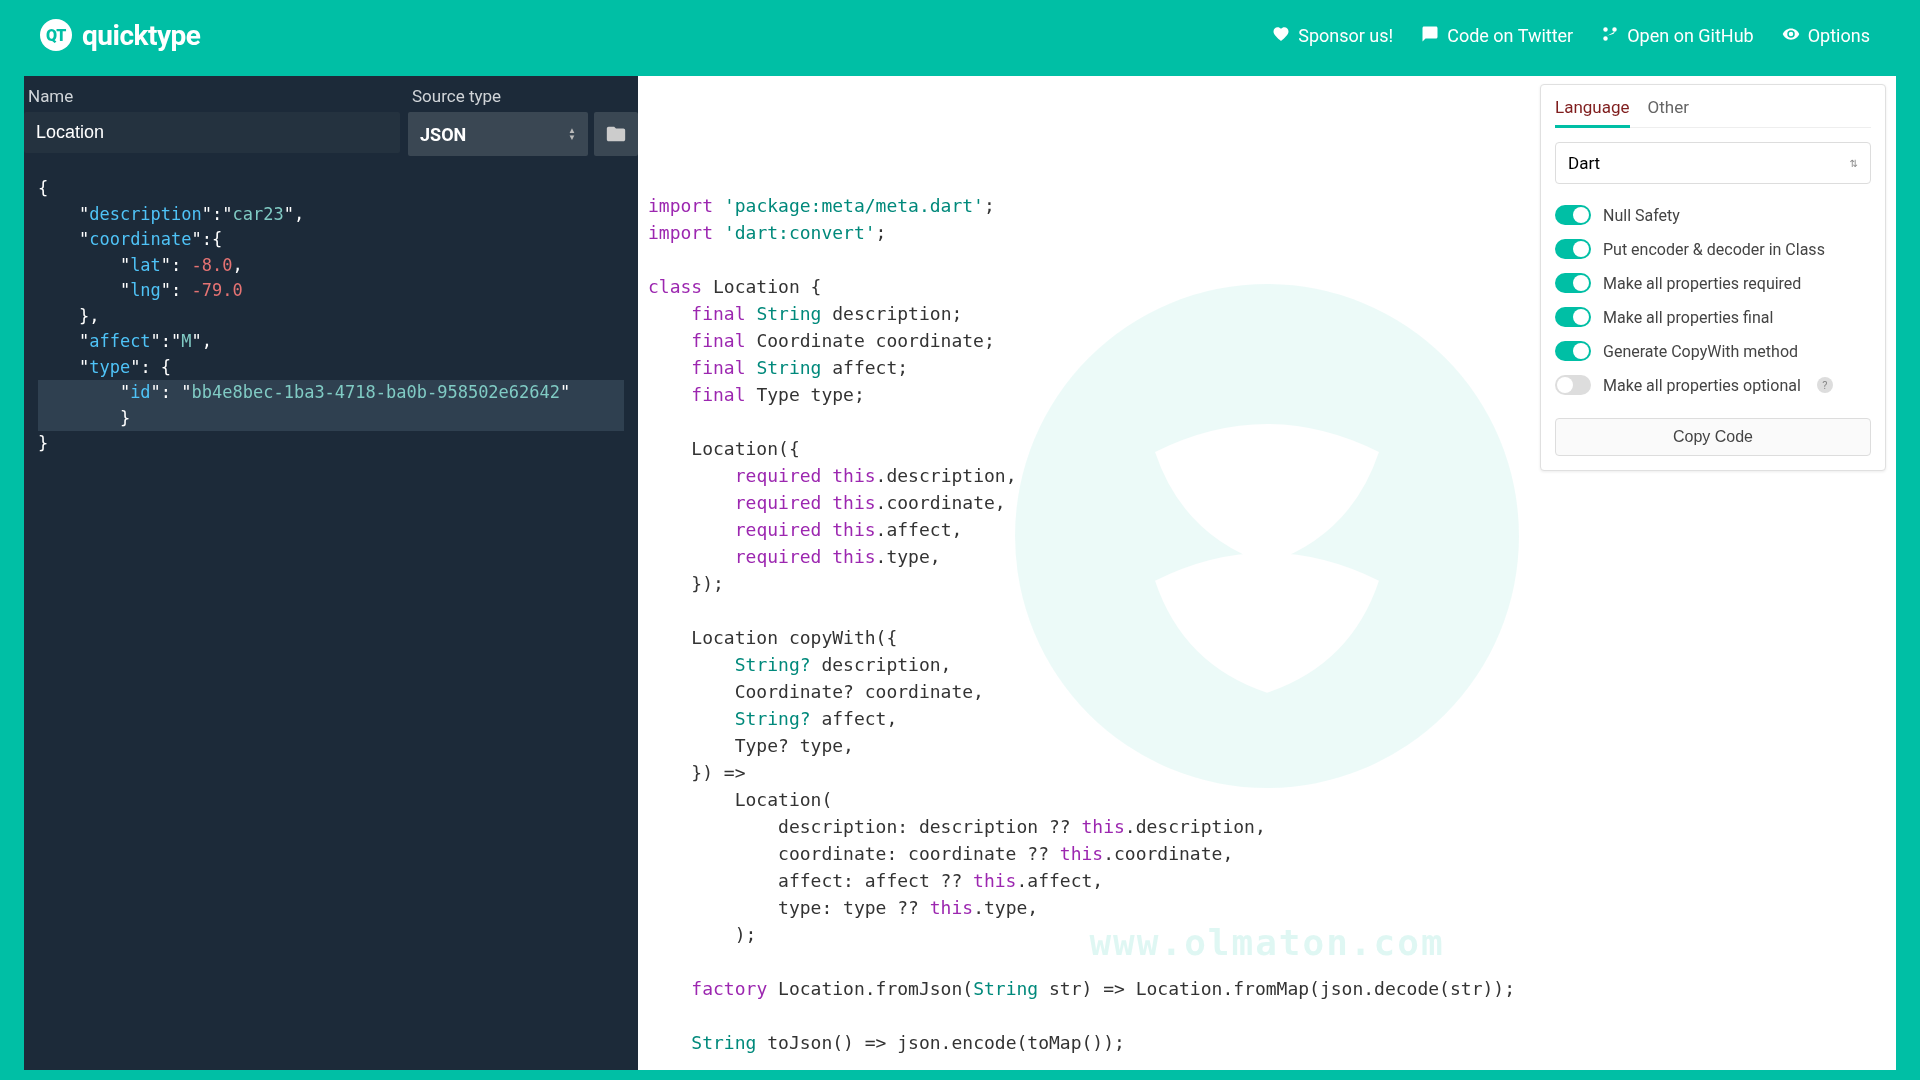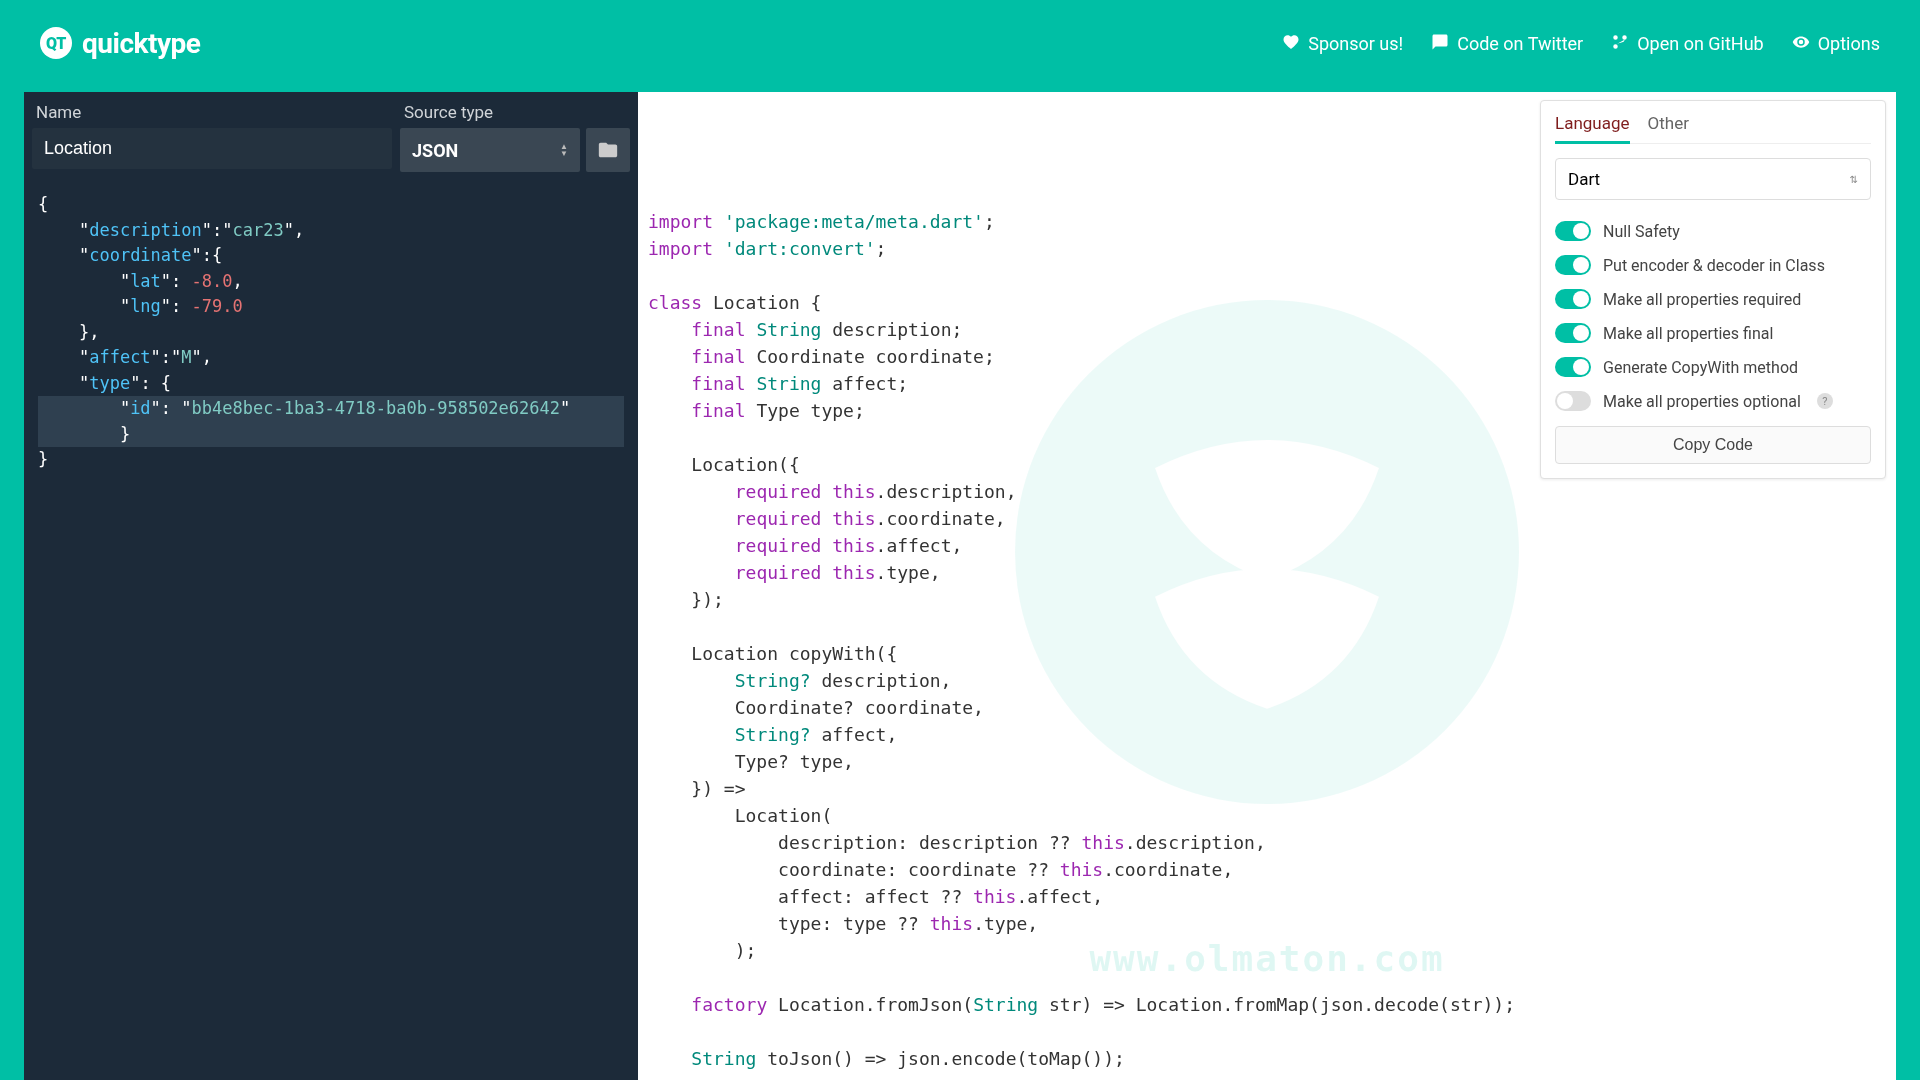--- a/index.html
+++ b/index.html
@@ -1,26 +1,26 @@
 <!DOCTYPE html>
 <html><head>
 <meta charset="utf-8">
 <style>
 * { margin: 0; padding: 0; box-sizing: border-box; }
 body { font-family: -apple-system, BlinkMacSystemFont, "Segoe UI", Roboto, sans-serif; background: #00bfa5; overflow: hidden; }
 .app { width: 1920px; height: 1080px; background: #00bfa5; position: relative; }
-.header { display: flex; align-items: center; justify-content: space-between; padding: 12px 40px 18px 40px; height: 92px; }
+.header { display: flex; align-items: center; justify-content: space-between; padding: 12px 50px 18px 40px; height: 76px; }
 .logo { display: flex; align-items: center; gap: 10px; color: #fff; font-size: 28px; font-weight: 700; letter-spacing: -0.5px; }
 .logo-circle { width: 32px; height: 32px; background: #fff; border-radius: 50%; display: flex; align-items: center; justify-content: center; color: #00bfa5; font-size: 16px; font-weight: 900; }
 .header-links { display: flex; gap: 28px; }
 .header-link { display: flex; gap: 8px; color: #fff; font-size: 18px; cursor: pointer; }
 .header-link svg { width: 18px; height: 18px; fill: #fff; }
 .main { display: flex; margin: 0 24px; height: 994px; }
 .left-panel { width: 614px; background: #1c2a39; display: flex; flex-direction: column; }
-.left-header { display: flex; padding: 10px 8px; gap: 8px; }
+.left-header { display: flex; padding: 10px 0; gap: 8px; }
 .left-col { display: flex; flex-direction: column; gap: 6px; }
 .left-col.name { flex: 1; }
 .left-col.srctype { width: 230px; }
 .field-label { color: #d0d4d8; font-size: 17px; padding-left: 4px; }
 .name-input { background: #24323f; border: none; color: #fff; font-size: 18px; padding: 10px 12px; border-radius: 2px; outline: none; }
 .srctype-select { background: #3a4753; border: none; color: #fff; font-size: 18px; padding: 10px 12px; border-radius: 2px; display: flex; justify-content: space-between; align-items: center; cursor: pointer; font-weight: bold; }
 .srctype-updown { display: flex; flex-direction: column; font-size: 8px; line-height: 7px; color: #bbb; }
 .folder-btn { width: 44px; height: 44px; background: #3a4753; border-radius: 2px; display: flex; align-items: center; justify-content: center; cursor: pointer; align-self: flex-end; }
 .folder-btn svg { width: 22px; height: 22px; fill: #ccc; }
 .json-editor { flex: 1; font-family: 'Menlo','Consolas',monospace; font-size: 17px; line-height: 1.5; color: #fff; padding: 10px 14px; overflow: auto; }
@@ -43,21 +43,21 @@
 .tab.active { color: #7f1d1d; border-bottom: 3px solid #00bfa5; margin-bottom: -1px; }
 .lang-select { width: 100%; border: 1px solid #ddd; border-radius: 4px; padding: 10px 12px; font-size: 17px; display: flex; justify-content: space-between; align-items: center; cursor: pointer; margin-bottom: 14px; }
 .opt-row { display: flex; align-items: center; gap: 12px; padding: 7px 0; font-size: 16px; color: #444; }
 .toggle { width: 36px; height: 20px; border-radius: 10px; position: relative; cursor: pointer; transition: background 0.2s; flex-shrink: 0; }
 .toggle.on { background: #00bfa5; }
 .toggle.off { background: #ddd; }
 .toggle .knob { position: absolute; width: 16px; height: 16px; background: #fff; border-radius: 50%; top: 2px; transition: left 0.2s; }
 .toggle.on .knob { left: 18px; }
 .toggle.off .knob { left: 2px; }
 .help-icon { width: 16px; height: 16px; border-radius: 50%; background: #ddd; color: #888; font-size: 11px; display: inline-flex; align-items: center; justify-content: center; margin-left: 4px; }
-.copy-btn { width: 100%; margin-top: 8px; padding: 9px; border: 1px solid #ddd; background: #fafafa; border-radius: 4px; font-size: 16px; cursor: pointer; color: #444; }
+.copy-btn { width: 100%; margin-top: 16px; padding: 9px; border: 1px solid #ddd; background: #fafafa; border-radius: 4px; font-size: 16px; cursor: pointer; color: #444; }
 </style>
 </head>
 <body>
 
 <div class="app">
   <div class="header">
     <div class="logo">
       <div class="logo-circle">QT</div>
       <span>quicktype</span>
     </div>

